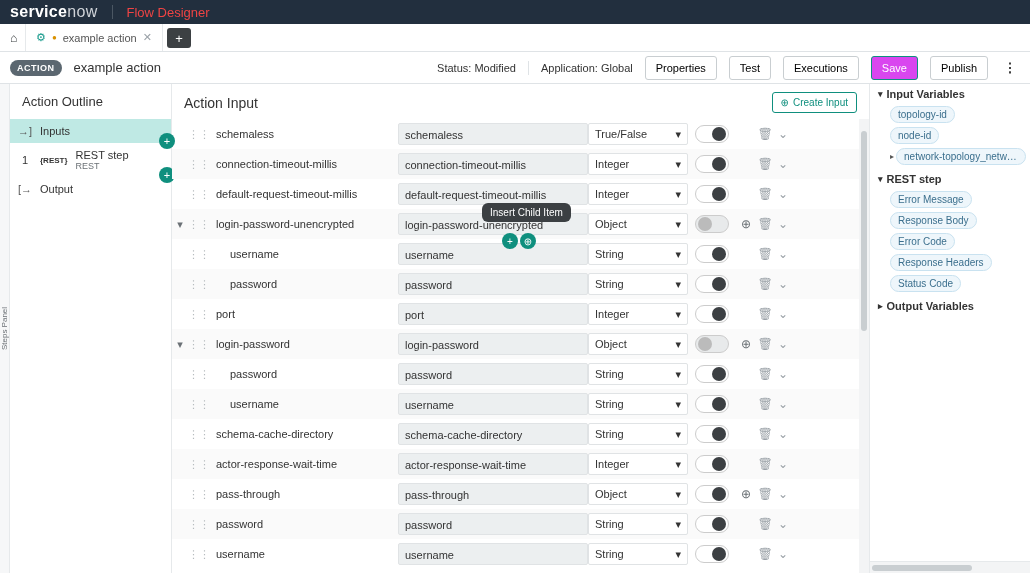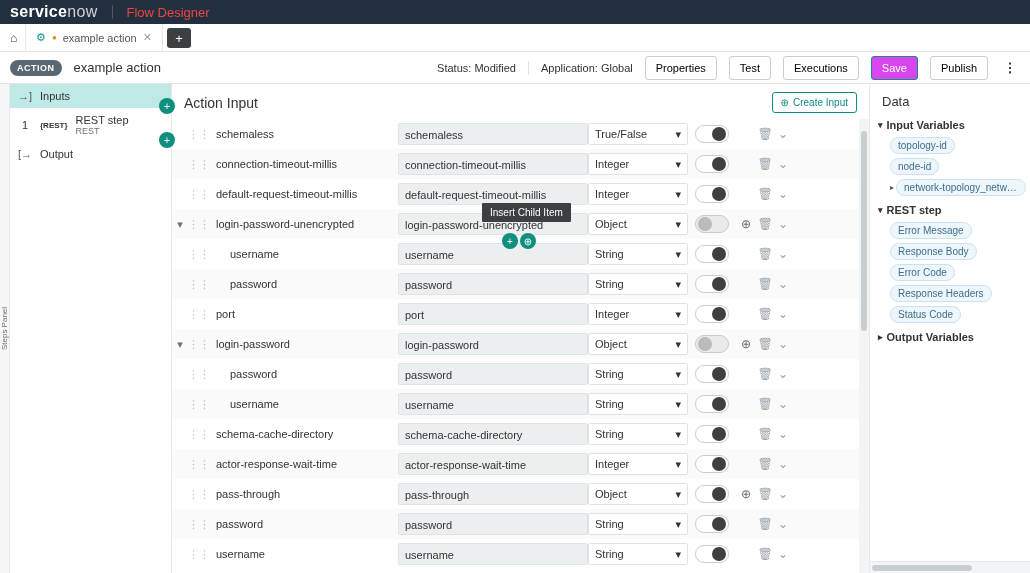--- a/index.html
+++ b/index.html
@@ -52,21 +52,21 @@
   .type { display:flex; align-items:center; height:22px; border:1px solid #e0e3e5; border-radius:2px; padding:0 6px; background:#fff; font-size:11px; justify-content: space-between; }
   .type .dd { color:#333; }
   .toggle { width:34px; height:18px; background:#fff; border:1px solid #ccc; border-radius:10px; position:relative; }
   .toggle::after { content:""; position:absolute; top:1px; width:14px; height:14px; background:#3c4043; border-radius:8px; }
   .toggle.off::after { right:2px; }
   .toggle.on::after { left:2px; background:#bbb; }
   .toggle.neutral { background:#e8eaeb; }
   .plus { color:#6b7176; text-align:center; font-size:12px; }
   .trash, .chev { color:#9aa1a7; text-align:center; font-size:12px; }
 
-  .tooltip { position:absolute; background:#3c4043; color:#fff; font-size:10px; padding:4px 8px; border-radius:1px; z-index:5; }
+  .tooltip { position:absolute; background:#3c4043; color:#fff; font-size:10px; padding:4px 8px; border-radius:6px; z-index:5; }
   .fabpair { position:absolute; display:flex; gap:2px; z-index:4; }
   .fabpair .f { width:16px; height:16px; background:#0f8f7e; color:#fff; border-radius:50%; display:flex; align-items:center; justify-content:center; font-size:10px; }
 
   .rightpane { width: 160px; display:flex; flex-direction:column; }
   .rph { font-size:13px; padding:10px 12px 6px; }
   .sect { display:flex; align-items:center; gap:4px; font-size:11px; font-weight:700; padding:4px 8px; }
   .sect .tri { font-size:9px; }
   .chiplist { padding: 2px 8px 4px 20px; display:flex; flex-direction:column; gap:4px; align-items:flex-start; }
   .chip { font-size:10px; border:1px solid #c9e2f0; color:#3b6f8d; background:#eef6fb; padding:2px 7px; border-radius:10px; max-width:130px; overflow:hidden; text-overflow:ellipsis; white-space:nowrap; }
   .chiprow { display:flex; align-items:center; gap:2px; }
@@ -118,20 +118,21 @@
   <span class="iconbtn">⋮</span>
 </div>
 
 <div class="workspace">
 
   <div class="rail">
     <span class="txt">Steps Panel</span>
   </div>
 
   <div class="leftpane">
+    <div class="paneheader">Action Outline</div>
 
     <div class="outline-row sel">
       <span class="ico">→]</span>
       <span>Inputs</span>
       <span class="addfab">+</span>
     </div>
 
     <div class="outline-row" style="height:34px">
       <span class="stepnum">1</span>
       <span class="resttag">{REST}</span>
@@ -419,21 +420,20 @@
           <span class="chev">⌄</span>
         </div>
         <div class="fabpair" style="left: 330px; top: 114px;">
           <span class="f">+</span>
           <span class="f">⊕</span>
         </div>
       </div>
   </div>
 
   <div class="rightpane">
-    <div class="rph">Data</div>
 
     <div class="sect">
         <span class="tri">▾</span>
         <span>Input Variables</span>
       </div>
     <div class="chiplist" id="chips-in">
         <div class="chiprow">
           <span class="chip">topology-id</span>
         </div>
         <div class="chiprow">

